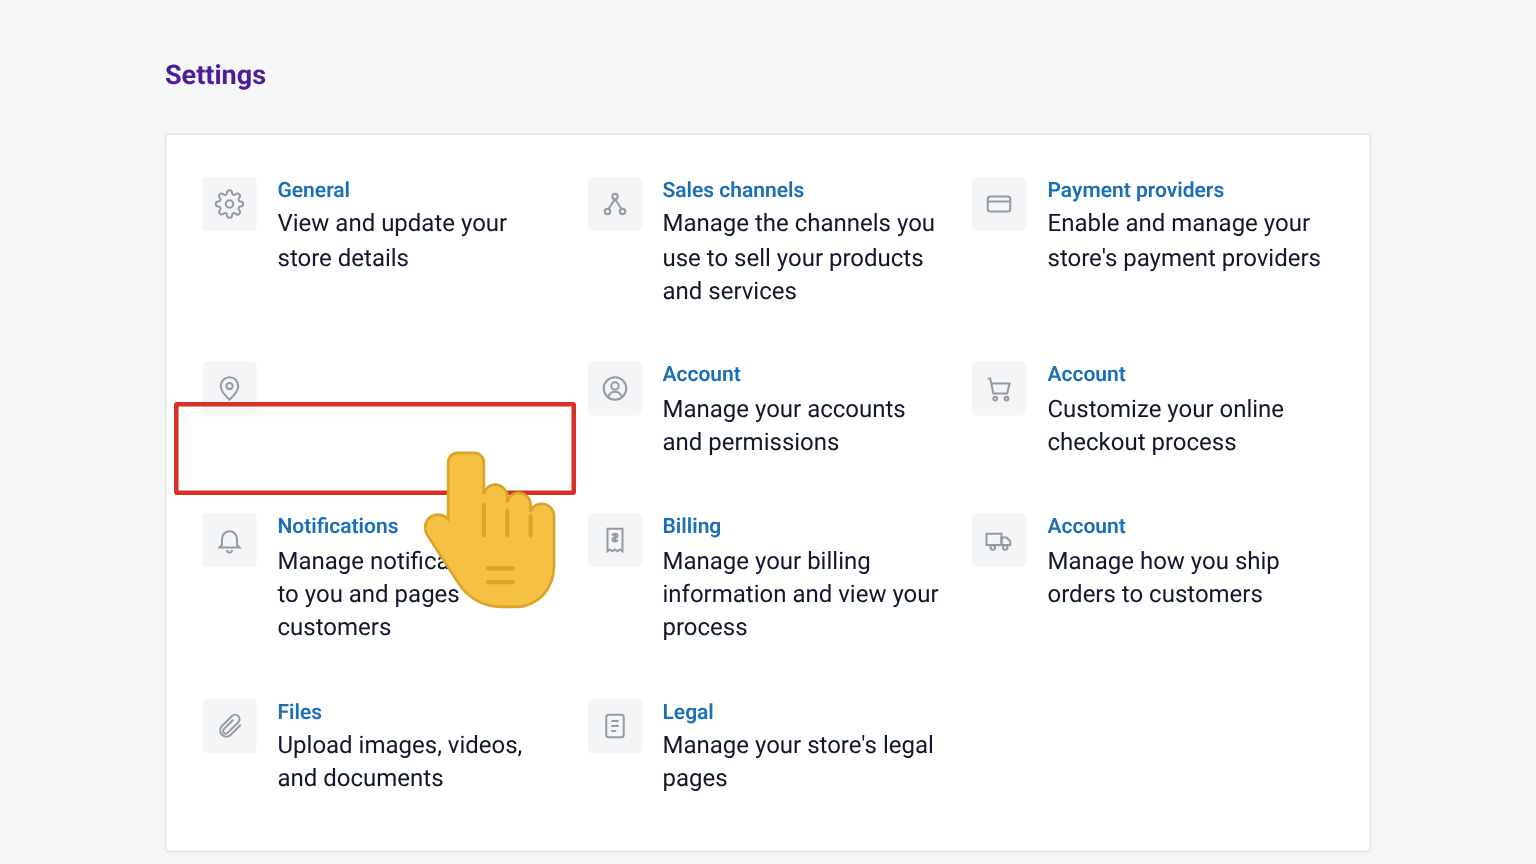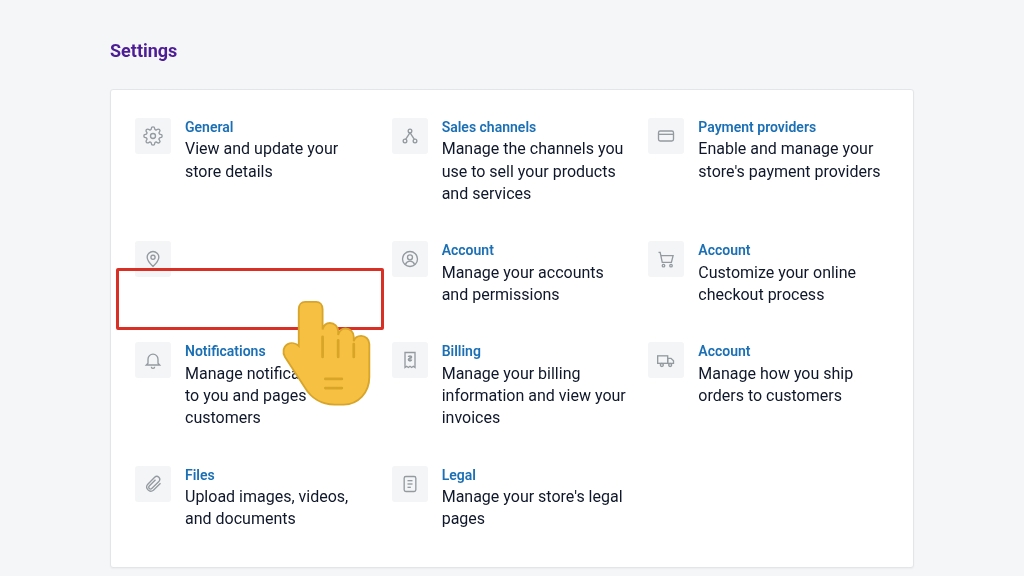--- a/index.html
+++ b/index.html
@@ -188,21 +188,21 @@
 
     <div class="setting-item">
       <div class="icon-box">
         <svg viewBox="0 0 24 24">
             <path d="M6 3h12v18l-2-1.5-2 1.5-2-1.5-2 1.5-2-1.5-2 1.5z"></path>
             <path d="M12 7v7M10 8.5c0-.8 1-1.5 2-1.5s2 .7 2 1.5-1 1.5-2 1.5-2 .7-2 1.5 1 1.5 2 1.5 2-.7 2-1.5"></path>
           </svg>
       </div>
       <div class="text-col">
         <div class="item-title">Billing</div>
-        <div class="item-desc">Manage your billing information and view your invoices</div>
+        <div class="item-desc">Manage your billing information and view your process</div>
       </div>
     </div>
 
     <div class="setting-item">
       <div class="icon-box">
         <svg viewBox="0 0 24 24">
             <rect x="2" y="7" width="12" height="9"></rect>
             <path d="M14 10h4l3 3v3h-7z"></path>
             <circle cx="7" cy="18" r="1.8"></circle>
             <circle cx="17" cy="18" r="1.8"></circle>

